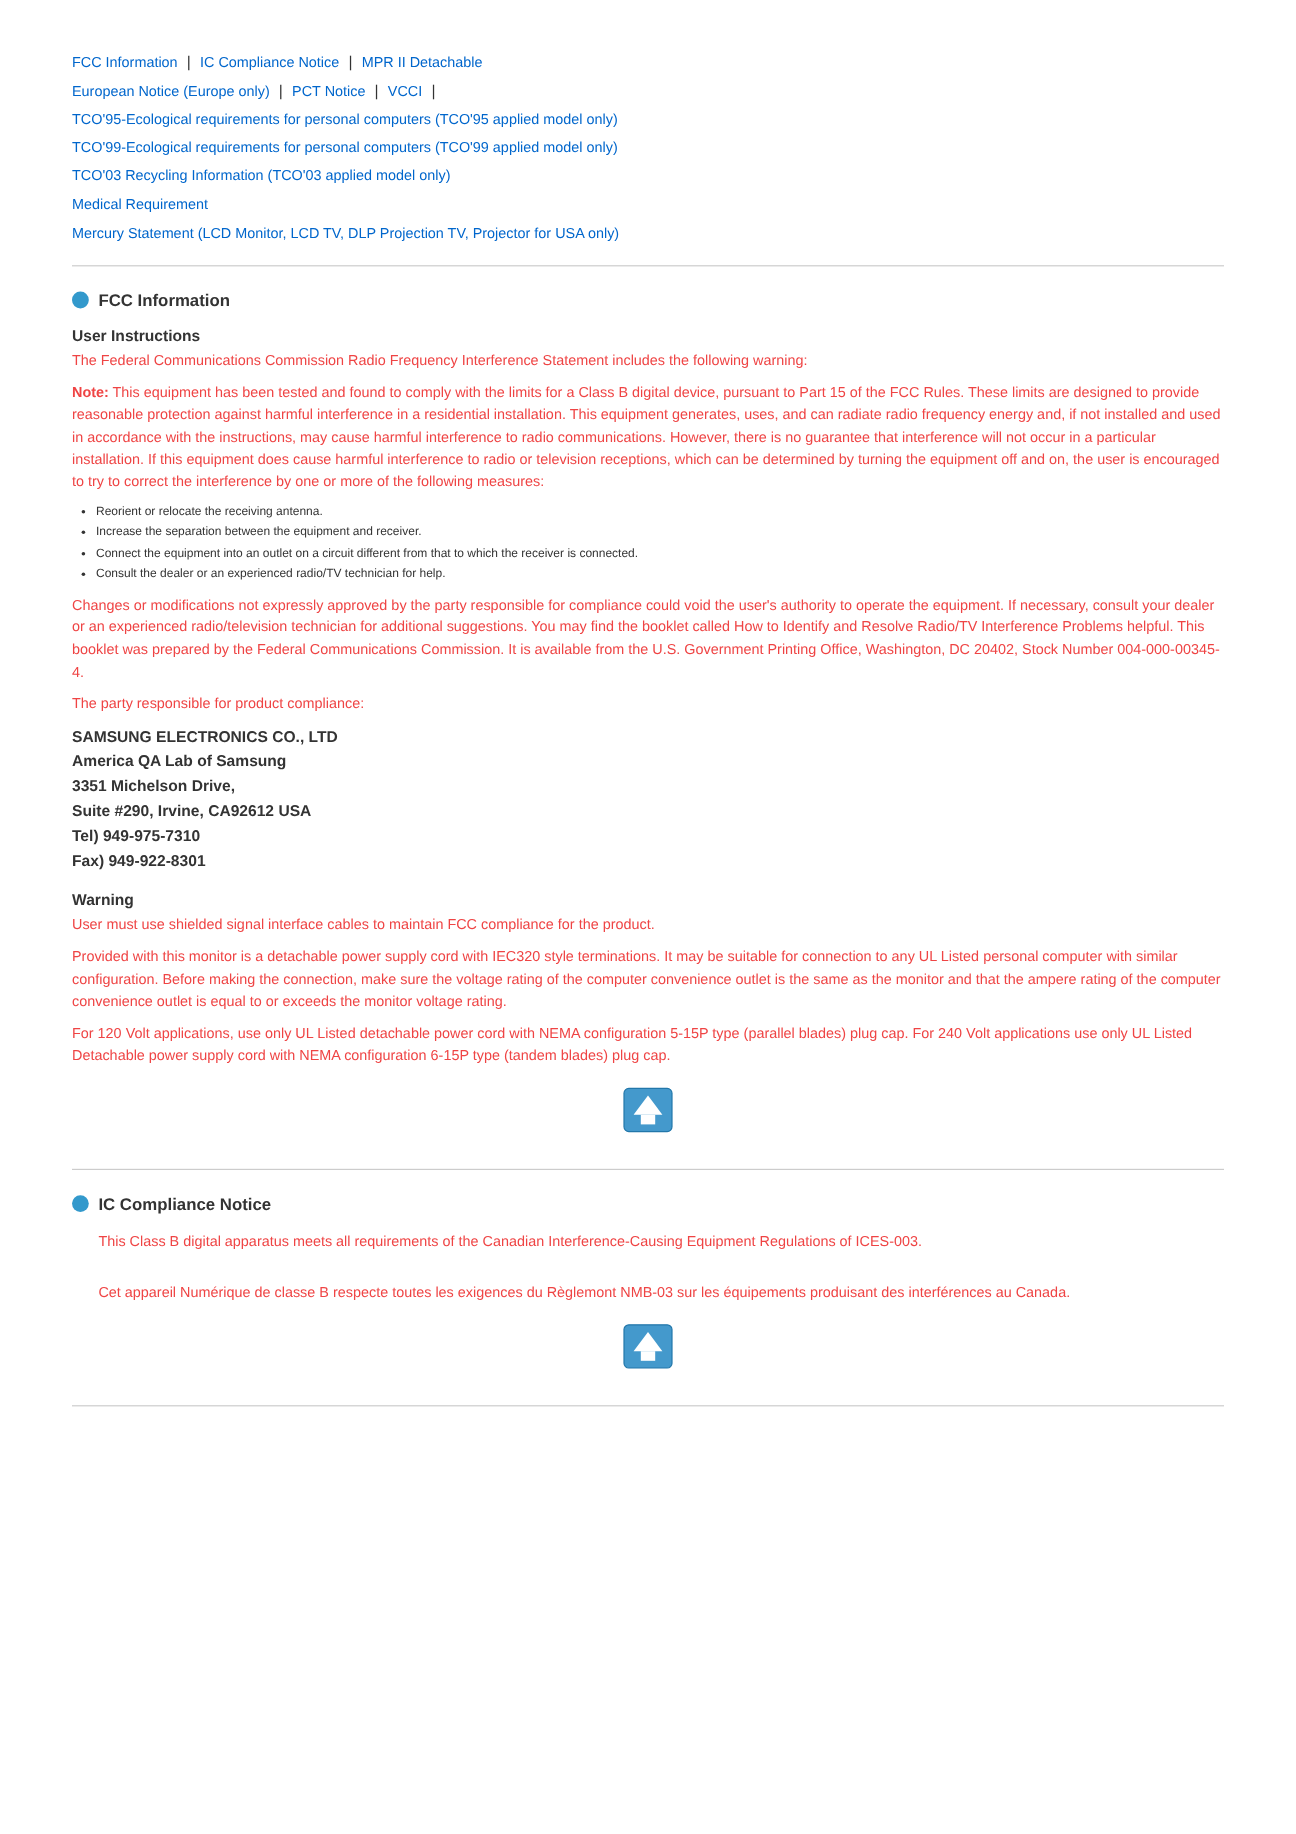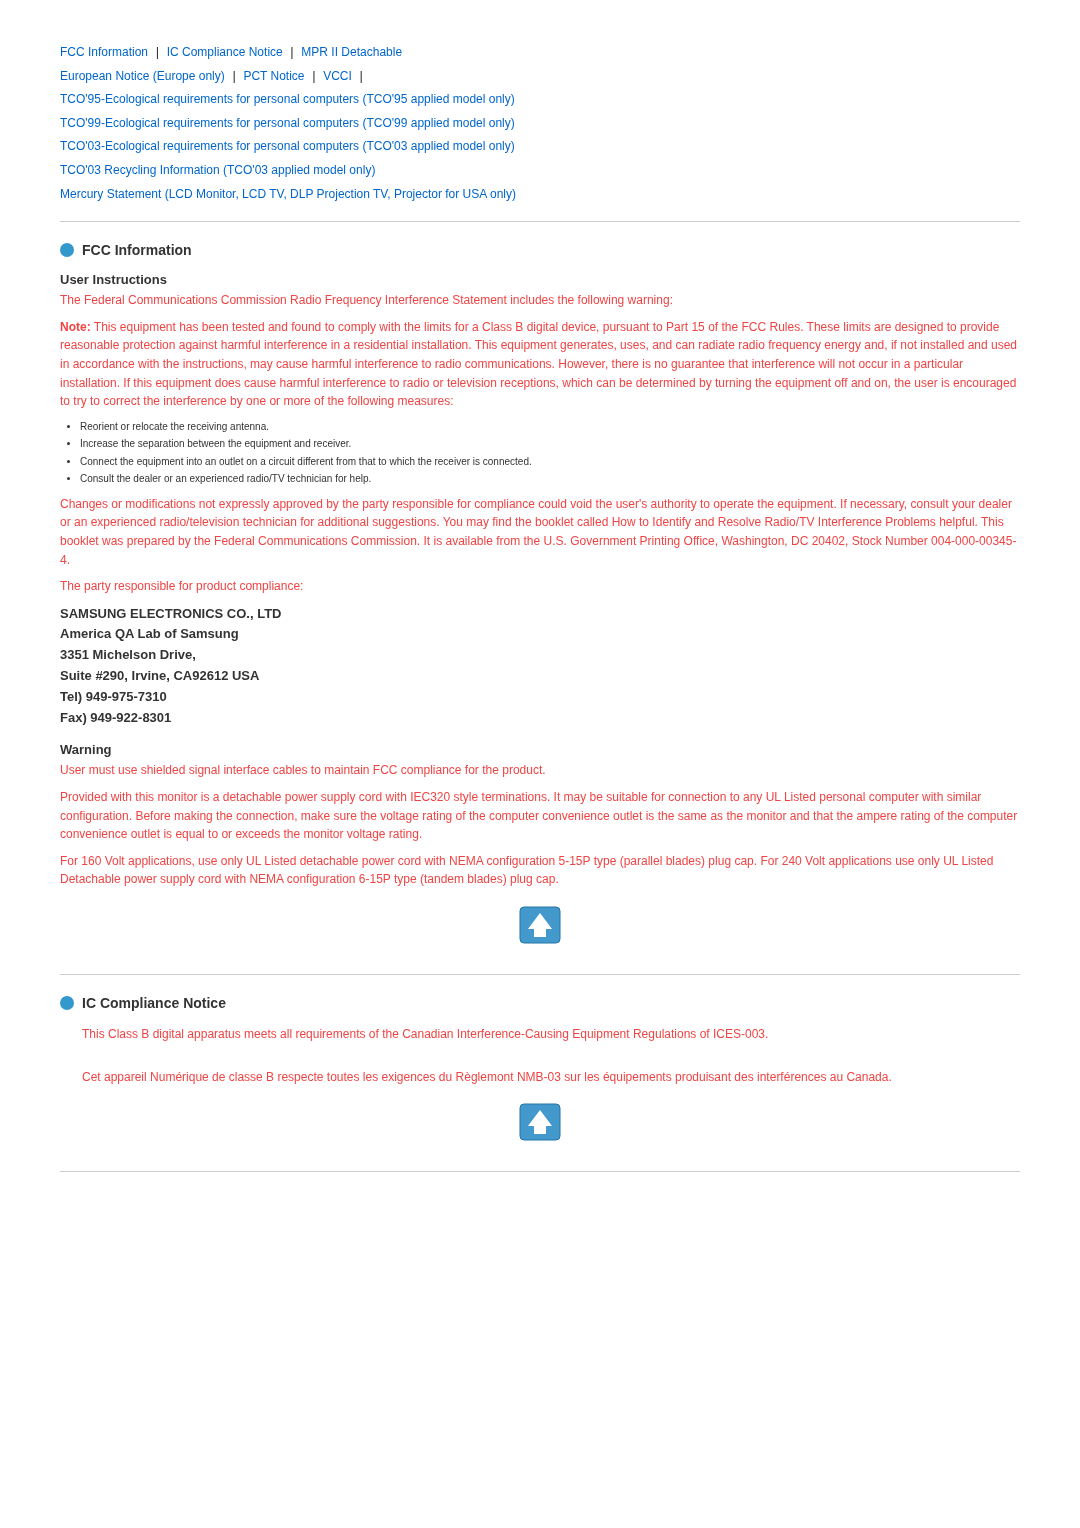--- a/index.html
+++ b/index.html
@@ -100,22 +100,22 @@
   <div>
     <a href="#eu">European Notice (Europe only)</a>
     <span class="pipe">|</span>
     <a href="#pct">PCT Notice</a>
     <span class="pipe">|</span>
     <a href="#vcci">VCCI</a>
     <span class="pipe">|</span>
   </div>
   <div><a href="#tco95">TCO'95-Ecological requirements for personal computers (TCO'95 applied model only)</a></div>
   <div><a href="#tco99">TCO'99-Ecological requirements for personal computers (TCO'99 applied model only)</a></div>
-  <div><a href="#tco03">TCO'03-Ecological requirements for personal computers (TCO'03 applied model only)</a></div>
   <div><a href="#tco03r">TCO'03 Recycling Information (TCO'03 applied model only)</a></div>
+  <div><a href="#medical">Medical Requirement</a></div>
   <div><a href="#mercury">Mercury Statement (LCD Monitor, LCD TV, DLP Projection TV, Projector for USA only)</a></div>
 </div>
 
 <hr class="separator-line">
 
 <div class="section" id="fcc">
   <div class="section-header">
     <span class="section-bullet"></span>
     <span class="section-title">FCC Information</span>
   </div>
@@ -142,21 +142,21 @@
     <div>America QA Lab of Samsung</div>
     <div>3351 Michelson Drive,</div>
     <div>Suite #290, Irvine, CA92612 USA</div>
     <div>Tel) 949-975-7310</div>
     <div>Fax) 949-922-8301</div>
   </div>
 
   <div class="subsection-title">Warning</div>
   <p class="body-text">User must use shielded signal interface cables to maintain FCC compliance for the product.</p>
   <p class="body-text">Provided with this monitor is a detachable power supply cord with IEC320 style terminations. It may be suitable for connection to any UL Listed personal computer with similar configuration. Before making the connection, make sure the voltage rating of the computer convenience outlet is the same as the monitor and that the ampere rating of the computer convenience outlet is equal to or exceeds the monitor voltage rating.</p>
-  <p class="body-text">For 160 Volt applications, use only UL Listed detachable power cord with NEMA configuration 5-15P type (parallel blades) plug cap. For 240 Volt applications use only UL Listed Detachable power supply cord with NEMA configuration 6-15P type (tandem blades) plug cap.</p>
+  <p class="body-text">For 120 Volt applications, use only UL Listed detachable power cord with NEMA configuration 5-15P type (parallel blades) plug cap. For 240 Volt applications use only UL Listed Detachable power supply cord with NEMA configuration 6-15P type (tandem blades) plug cap.</p>
 
   <div class="top-icon">
     <a href="#top">
       <svg width="48" height="44" viewBox="0 0 48 44">
 
         <rect x="4" y="4" width="40" height="36" rx="4" ry="4" fill="#4499cc" stroke="#2277aa" stroke-width="1"></rect>
 
         <polygon points="24,10 36,26 12,26" fill="white"></polygon>
 
         <rect x="18" y="26" width="12" height="8" fill="white"></rect>

